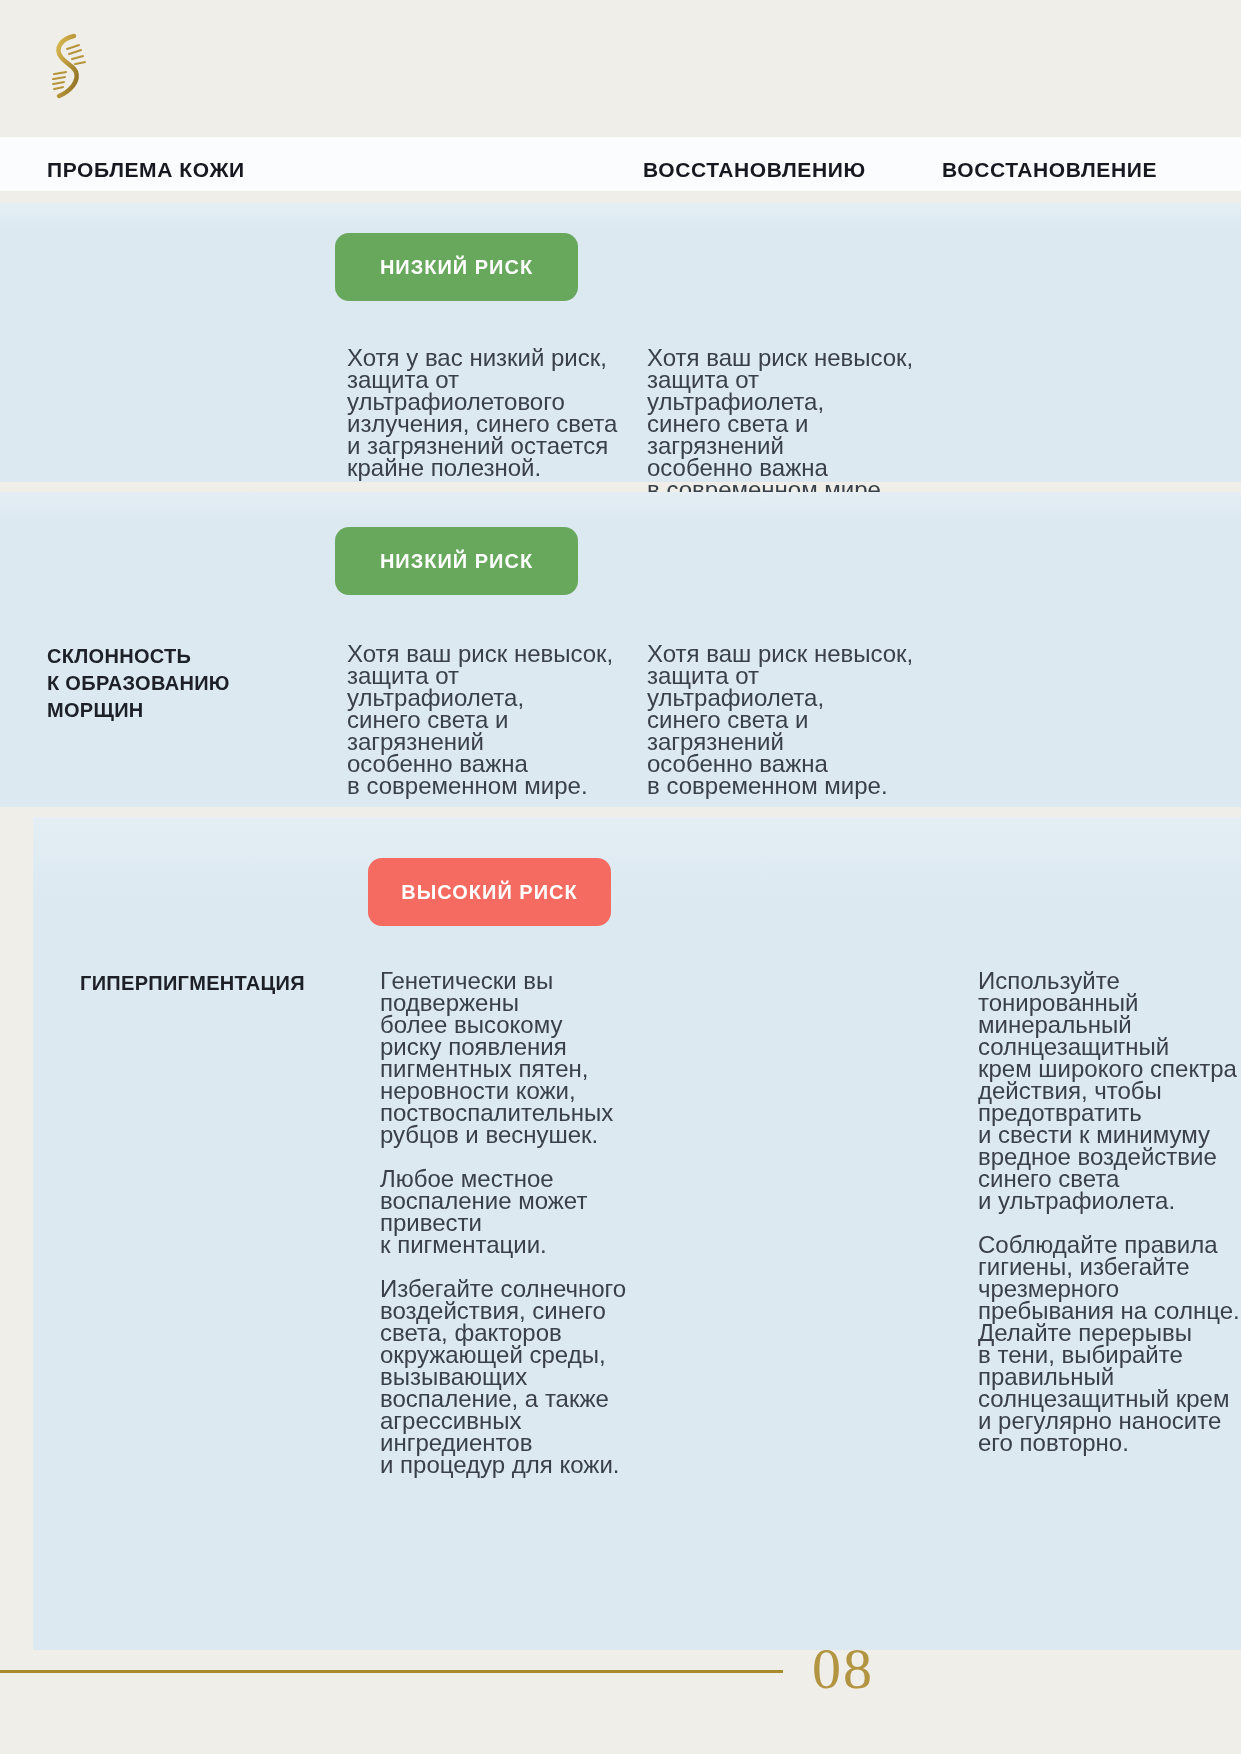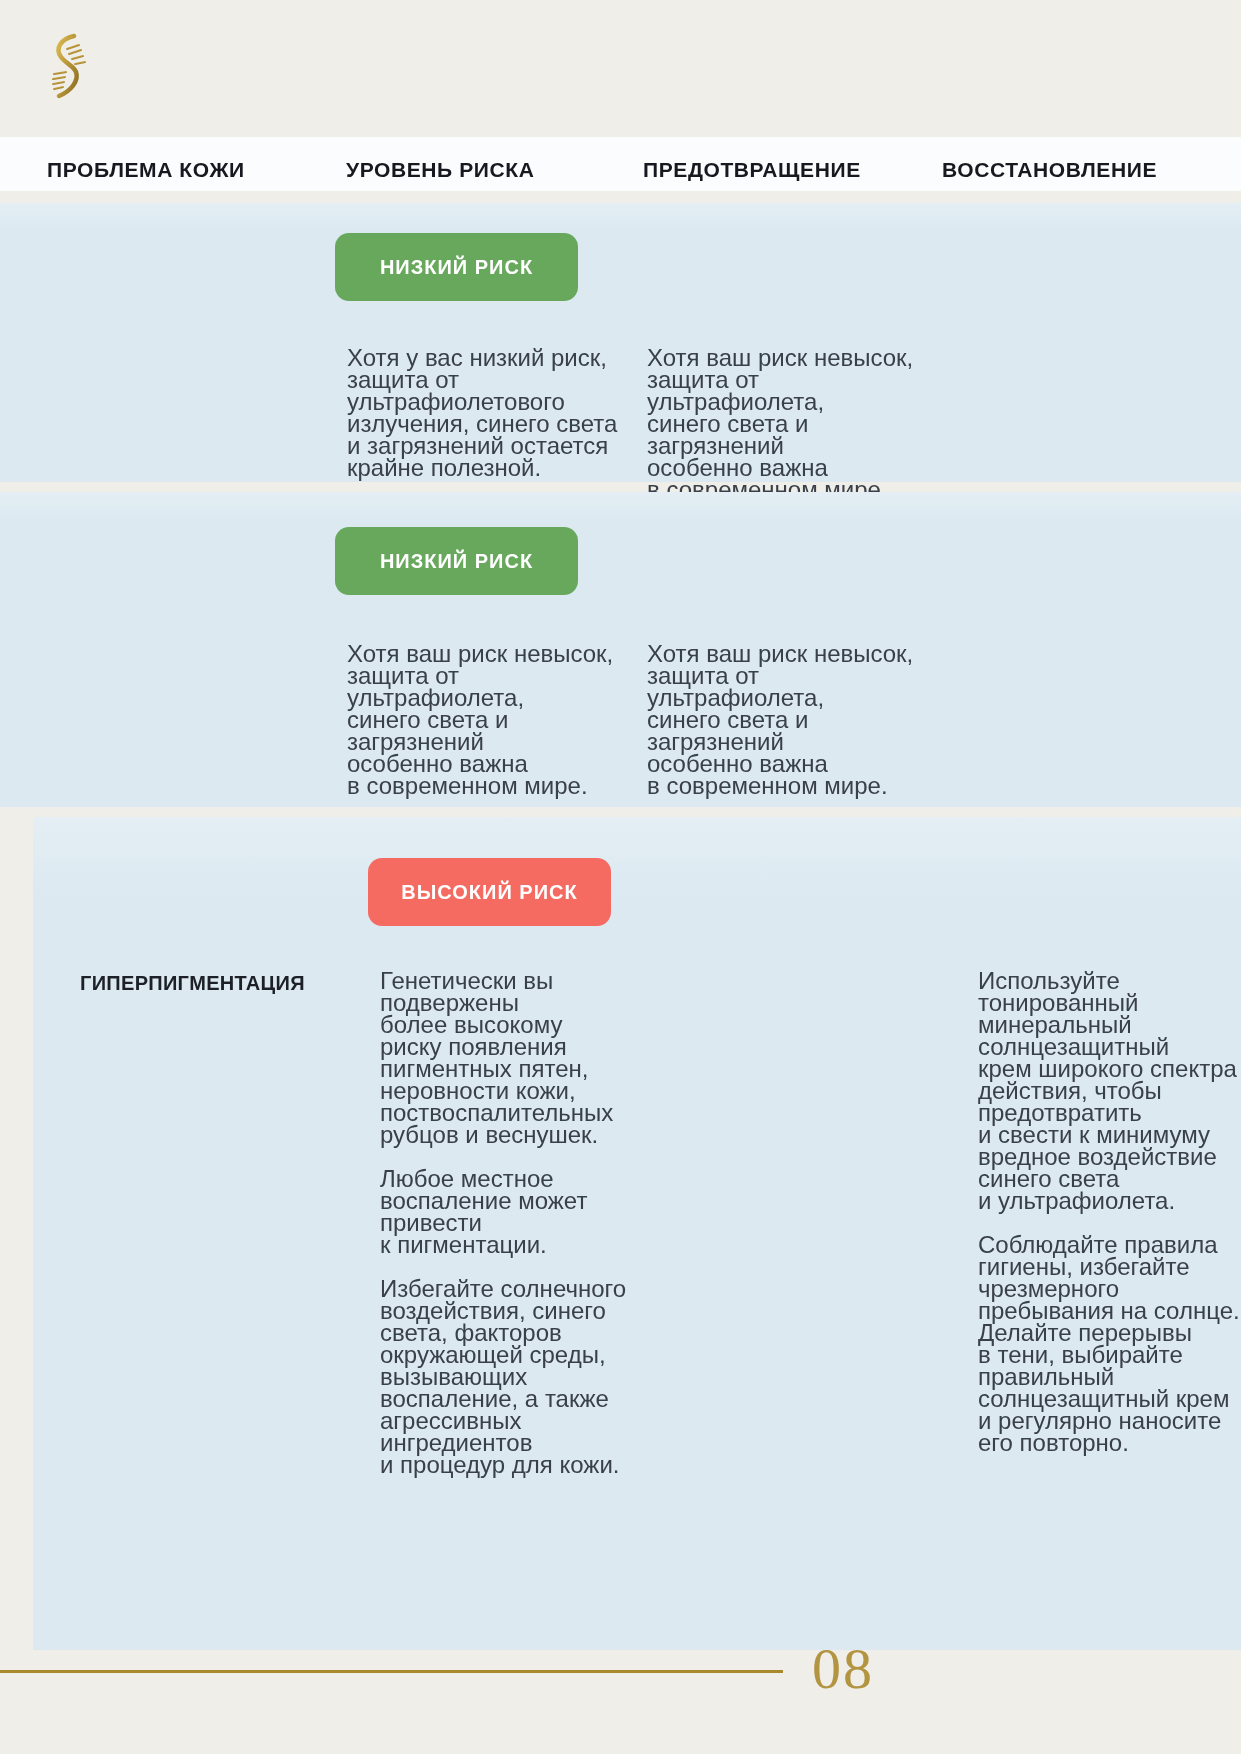--- a/index.html
+++ b/index.html
@@ -88,42 +88,44 @@
       <line x1="7" y1="41" x2="19" y2="39"></line>
       <line x1="6" y1="46" x2="18" y2="44"></line>
       <line x1="6" y1="51" x2="17" y2="49"></line>
       <line x1="7" y1="56" x2="16" y2="54"></line>
     </g>
   </svg>
 </div>
 
 <div class="header-band">
   <div class="col-head ch1">ПРОБЛЕМА КОЖИ</div>
-  <div class="col-head ch2">УРОВЕНЬ РИСКА</div>
-  <div class="col-head ch3">ПРЕДОТВРАЩЕНИЕ</div>
+  <div class="col-head ch3">ВОССТАНОВЛЕНИЮ</div>
   <div class="col-head ch4">ВОССТАНОВЛЕНИЕ</div>
 </div>
 
 <section class="row r1">
   <div class="badge low">НИЗКИЙ РИСК</div>
   <div class="cell c2 body-text">Хотя у вас низкий риск,
 защита от ультрафиолетового
 излучения, синего света
 и загрязнений остается
 крайне полезной.</div>
   <div class="cell c3 body-text">Хотя ваш риск невысок,
 защита от ультрафиолета,
 синего света и загрязнений
 особенно важна
 в современном мире.</div>
   <div class="cell c4 body-text"></div>
 </section>
 
 <section class="row r2">
   <div class="badge low">НИЗКИЙ РИСК</div>
+  <div class="cell c1 label">СКЛОННОСТЬ
+К ОБРАЗОВАНИЮ
+МОРЩИН</div>
   <div class="cell c2 body-text">Хотя ваш риск невысок,
 защита от ультрафиолета,
 синего света и загрязнений
 особенно важна
 в современном мире.</div>
   <div class="cell c3 body-text">Хотя ваш риск невысок,
 защита от ультрафиолета,
 синего света и загрязнений
 особенно важна
 в современном мире.</div>

